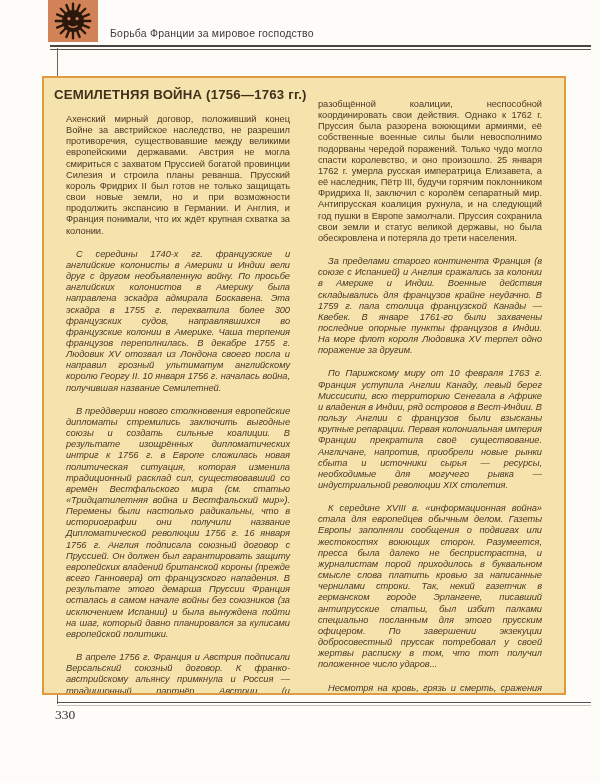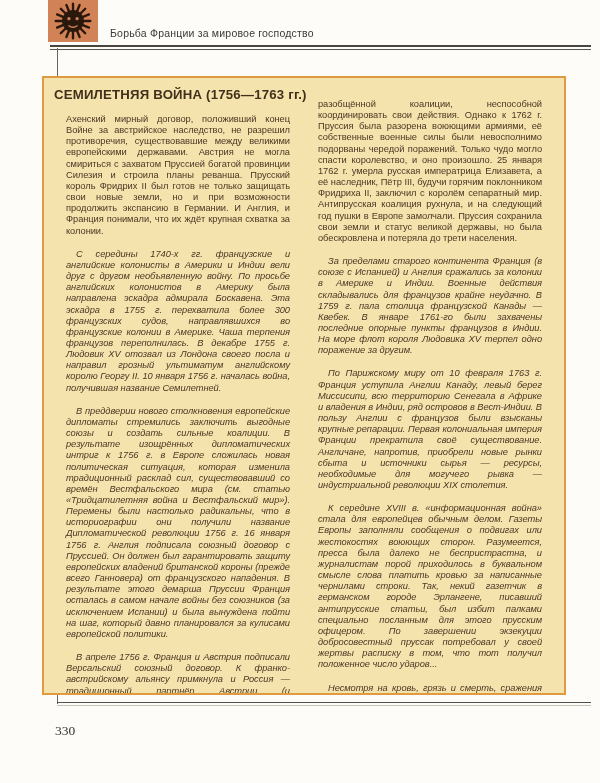--- a/index.html
+++ b/index.html
@@ -52,21 +52,21 @@
     hyphens: auto; -webkit-hyphens: auto;
   }
   .article-box p.indent { text-indent: 10px; font-style: italic; }
   .footer-rule {
     position: absolute; left: 57px; top: 702px; width: 534px; height: 2px;
     border-top: 1px solid #55504a; border-bottom: 1px solid #c7c1b7;
   }
   .page-number {
     position: absolute; left: 55px; top: 707px;
     font-family: "Liberation Serif", serif;
-    font-size: 13.5px; color: #35332e; margin-top: 16px;
+    font-size: 13.5px; color: #35332e;
   }
 </style>
 </head>
 <body>
 
 <div class="emblem">
   <svg viewBox="0 0 44 44" aria-hidden="true">
     <g stroke="#2a180c" stroke-width="2.6" stroke-linecap="round">
       <line x1="3" y1="22" x2="41" y2="22"></line>
       <line x1="3" y1="22" x2="41" y2="22" transform="rotate(22.5 22 22)"></line>

